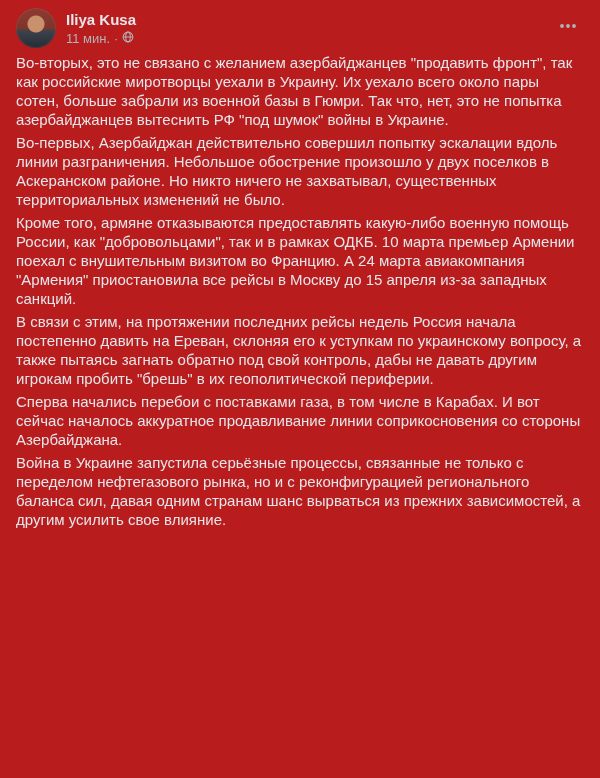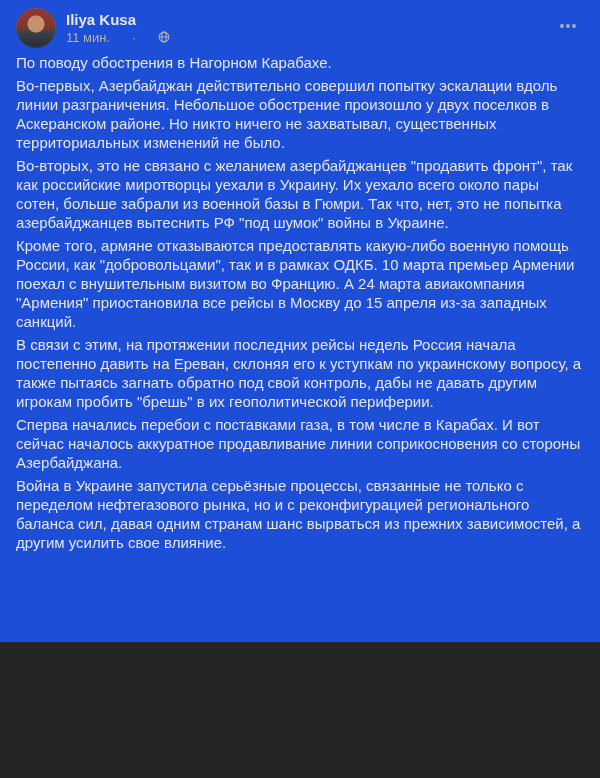--- a/index.html
+++ b/index.html
@@ -6,22 +6,22 @@
     margin: 0;
     padding: 0;
     width: 600px;
     height: 778px;
     overflow: hidden;
     background: #242526;
     font-family: "Liberation Sans", sans-serif;
   }
   .post {
     width: 600px;
-    height: 642px;
-    background: #1d4ed8;
+    height: 778px;
+    background: #b91c1c;
     box-sizing: border-box;
     padding: 0 16px;
   }
   
   .post-header {
     display: flex;
     align-items: flex-start;
     padding-top: 8px;
   }
   .avatar {
@@ -44,22 +44,22 @@
   }
   .author {
     color: #e4e6eb;
     font-size: 15px;
     font-weight: 700;
     line-height: 19px;
     cursor: pointer;
   }
   .meta {
     display: flex;
-    align-items: center;
-    gap: 22px;
+    align-items: flex-end;
+    gap: 4px;
     color: #b0b3b8;
     font-size: 13px;
     line-height: 17px;
   }
   .meta .time { cursor: pointer; }
   .globe { display: inline-block; margin-top: 1px; }
   .more-btn {
     margin-left: auto;
     margin-top: 8px;
     width: 32px;
@@ -108,23 +108,22 @@
         <svg width="20" height="20" viewBox="0 0 20 20" fill="#b0b3b8">
           <circle cx="4" cy="10" r="1.9"></circle>
           <circle cx="10" cy="10" r="1.9"></circle>
           <circle cx="16" cy="10" r="1.9"></circle>
         </svg>
       </span>
     </div>
   </div>
 
   <div class="post-body">
-    <p>По поводу обострения в Нагорном Карабахе.</p>
+    <p>Во-вторых, это не связано с желанием азербайджанцев "продавить фронт", так как российские миротворцы уехали в Украину. Их уехало всего около пары сотен, больше забрали из военной базы в Гюмри. Так что, нет, это не попытка азербайджанцев вытеснить РФ "под шумок" войны в Украине.</p>
     <p>Во-первых, Азербайджан действительно совершил попытку эскалации вдоль линии разграничения. Небольшое обострение произошло у двух поселков в Аскеранском районе. Но никто ничего не захватывал, существенных территориальных изменений не было.</p>
-    <p>Во-вторых, это не связано с желанием азербайджанцев "продавить фронт", так как российские миротворцы уехали в Украину. Их уехало всего около пары сотен, больше забрали из военной базы в Гюмри. Так что, нет, это не попытка азербайджанцев вытеснить РФ "под шумок" войны в Украине.</p>
     <p>Кроме того, армяне отказываются предоставлять какую-либо военную помощь России, как "добровольцами", так и в рамках ОДКБ. 10 марта премьер Армении поехал с внушительным визитом во Францию. А 24 марта авиакомпания "Армения" приостановила все рейсы в Москву до 15 апреля из-за западных санкций.</p>
     <p>В связи с этим, на протяжении последних рейсы недель Россия начала постепенно давить на Ереван, склоняя его к уступкам по украинскому вопросу, а также пытаясь загнать обратно под свой контроль, дабы не давать другим игрокам пробить "брешь" в их геополитической периферии.</p>
     <p>Сперва начались перебои с поставками газа, в том числе в Карабах. И вот сейчас началось аккуратное продавливание линии соприкосновения со стороны Азербайджана.</p>
     <p>Война в Украине запустила серьёзные процессы, связанные не только с переделом нефтегазового рынка, но и с реконфигурацией регионального баланса сил, давая одним странам шанс вырваться из прежних зависимостей, а другим усилить свое влияние.</p>
 
   </div>
 
 </div>
 
 </body></html>

